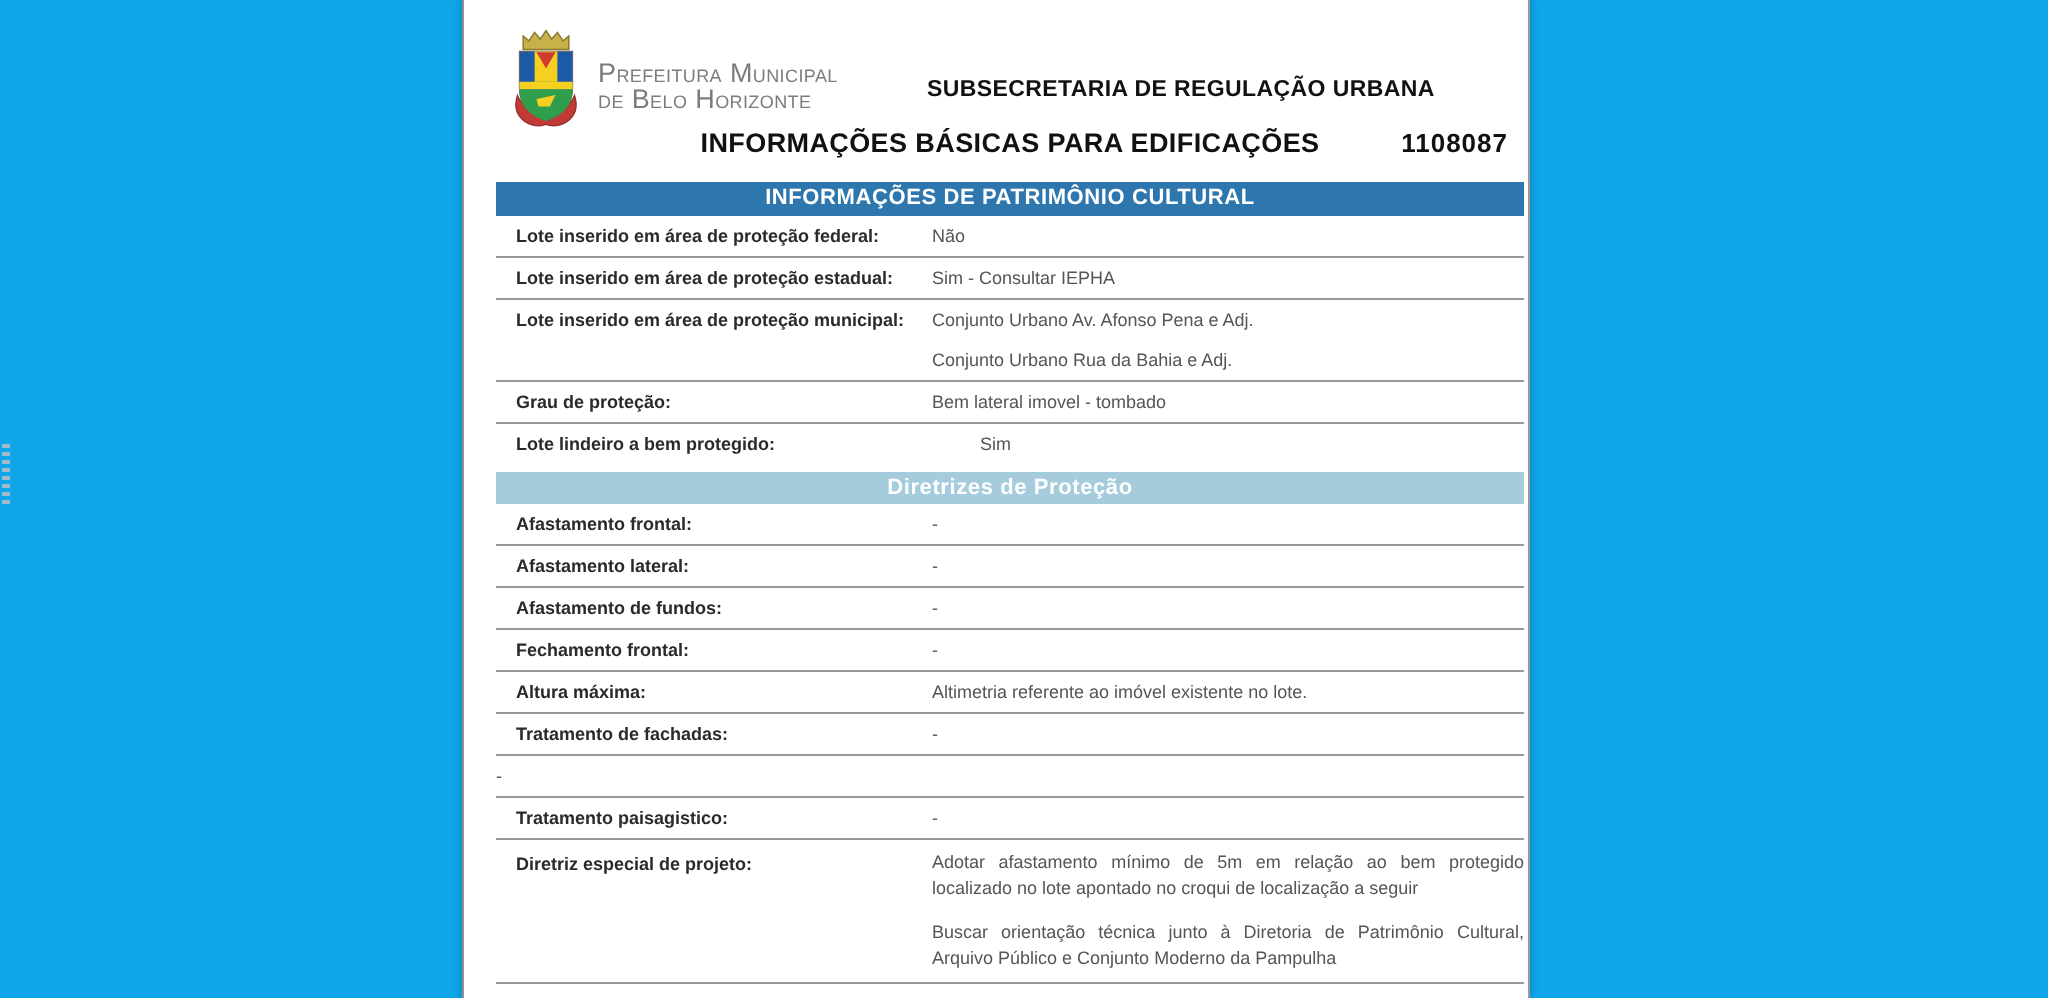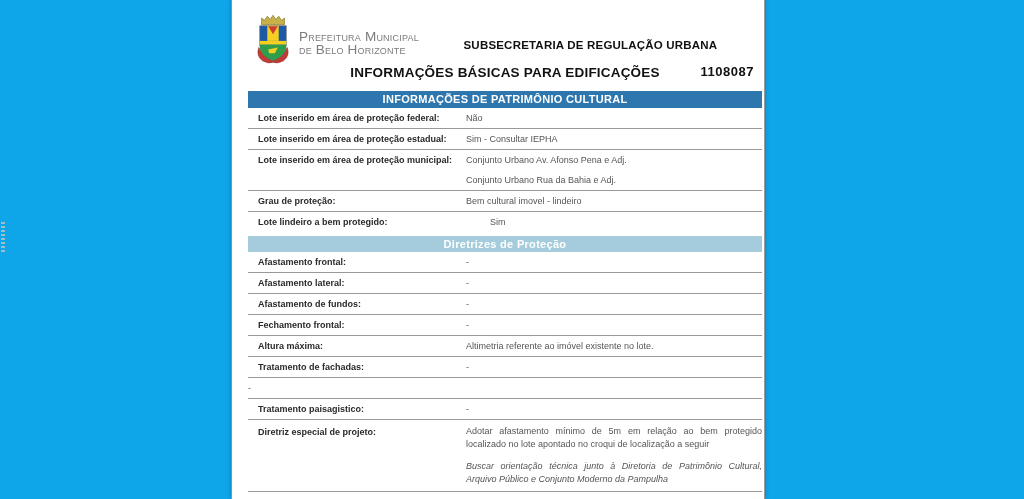--- a/index.html
+++ b/index.html
@@ -59,21 +59,21 @@
   }
   .val { flex:1; font-size:9px; color:#555; line-height:20px; }
   .val .vline { line-height:20px; }
 
   .row.special { min-height:57px; padding-top:2px; }
   .row.special .lbl { line-height:13px; padding-top:4px; }
   .row.special .val p {
     font-size:9px; color:#555; line-height:13px;
     text-align:justify; margin:3px 0 9px 0;
   }
-  .row.special .val p:last-child { margin-bottom:5px;font-style:italic; }
+  .row.special .val p:last-child { margin-bottom:5px; }
 
   .footer-note {
     padding:6px 0 0 10px;
     font-size:9px; color:#4a4a4a;
   }
 </style>
 </head>
 <body>
 
 <div class="stage">
@@ -130,21 +130,21 @@
       <div class="row">
         <div class="lbl">Lote inserido em área de proteção municipal:</div>
         <div class="val">
           <div class="vline">Conjunto Urbano Av. Afonso Pena e Adj.</div>
           <div class="vline">Conjunto Urbano Rua da Bahia e Adj.</div>
         </div>
       </div>
       <div class="row">
         <div class="lbl">Grau de proteção:</div>
         <div class="val">
-            <div class="vline">Bem cultural imovel - lindeiro</div>
+            <div class="vline">Bem lateral imovel - tombado</div>
           </div>
       </div>
       <div class="row no-border">
         <div class="lbl">Lote lindeiro a bem protegido:</div>
         <div class="val">
             <div class="vline">Sim</div>
           </div>
       </div>
 
       <div class="bar light">Diretrizes de Proteção</div>

